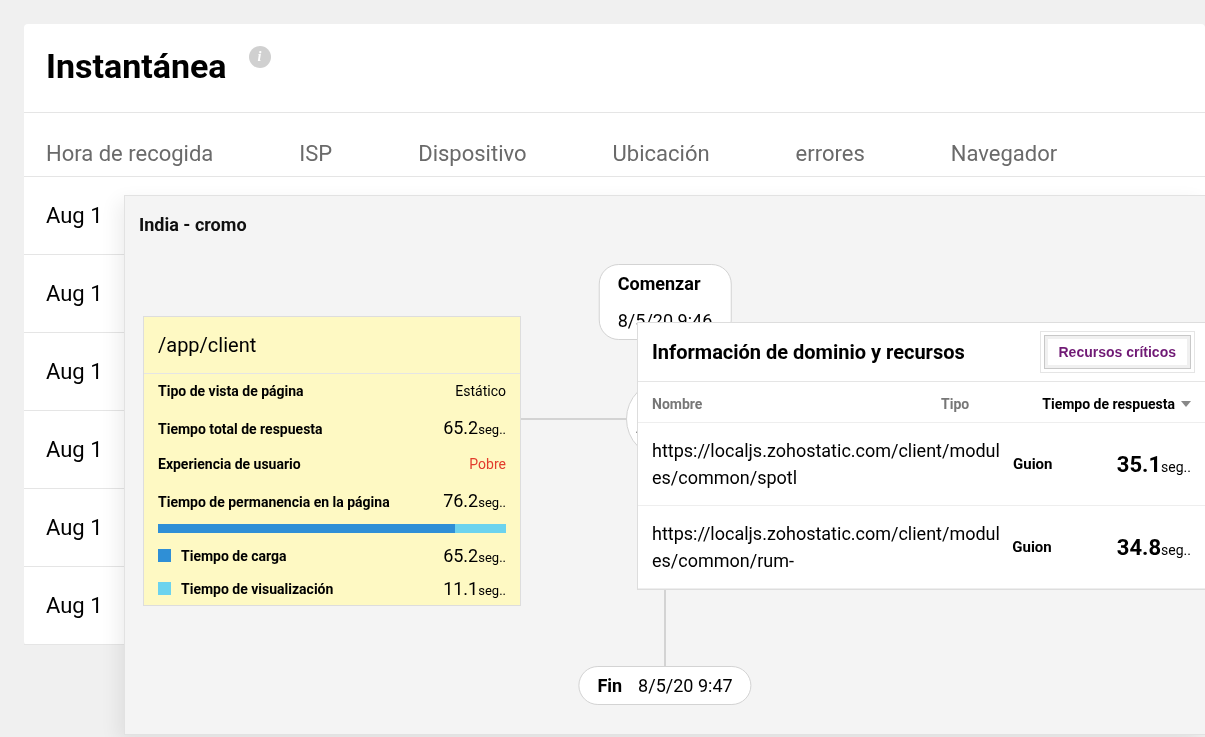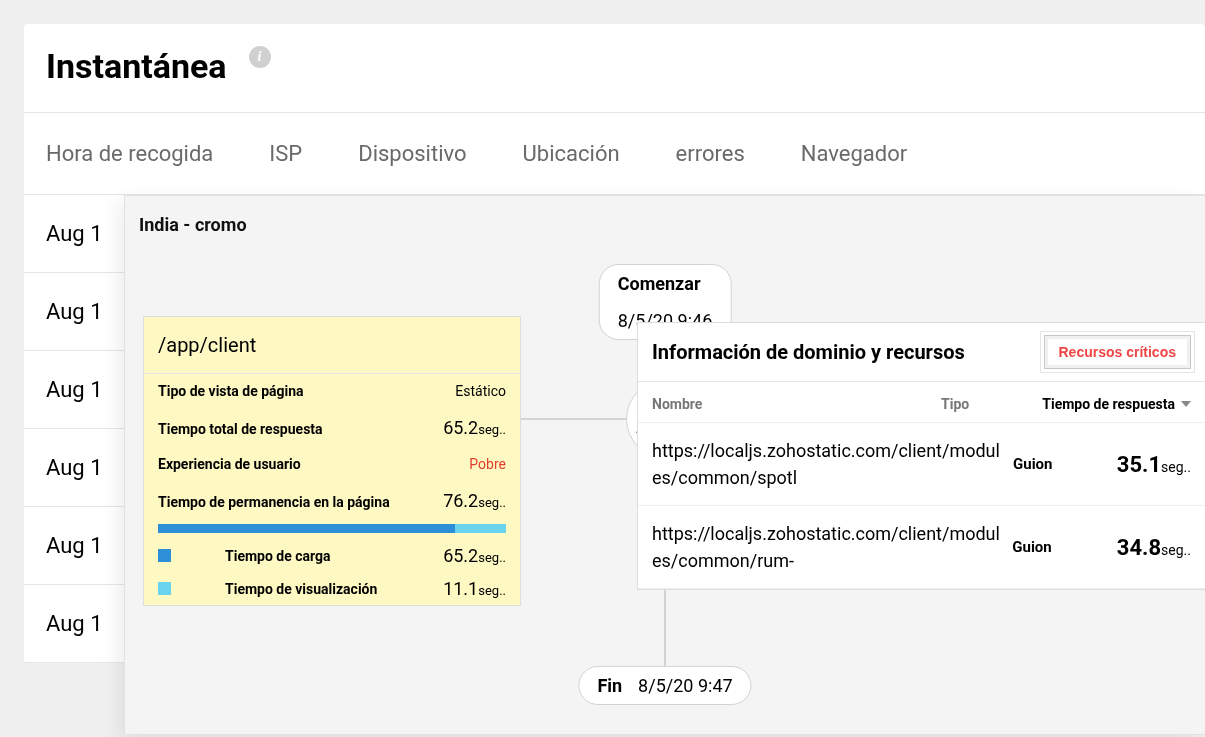--- a/index.html
+++ b/index.html
@@ -40,22 +40,22 @@
     align-items: center;
     justify-content: center;
     color: #fff;
     font-family: Georgia, serif;
     font-style: italic;
     font-weight: bold;
     font-size: 14px;
   }
   .tabs-row {
     display: flex;
-    gap: 56px;
-    padding: 28px 22px 28px 22px;
+    gap: 86px;
+    padding: 28px 22px 10px 22px;
     border-bottom: 1px solid #e5e5e5;
   }
   .tab-item {
     font-size: 22px;
     color: #6a6a6a;
     cursor: pointer;
   }
   .rows-container { }
   .data-row {
     padding: 26px 22px;
@@ -185,21 +185,21 @@
     display: flex;
     justify-content: space-between;
     align-items: center;
     padding: 6px 14px;
     font-size: 14px;
   }
   .legend-left { display: flex; align-items: center; gap: 10px; }
   .swatch { width: 13px; height: 13px; display: inline-block; }
   .swatch.load { background: #2f8fd6; }
   .swatch.view { background: #6cd3ee; }
-  .legend-label { font-weight: 700; margin-left: 44px; }
+  .legend-label { font-weight: 700; }
   .legend-val .num { font-size: 18px; }
   .legend-val .unit { font-size: 13px; }
 
   
   .card-right {
     position: absolute;
     left: 512px;
     top: 126px;
     right: 0;
     background: #fff;
@@ -214,21 +214,21 @@
     padding: 12px 14px;
     border-bottom: 1px solid #e5e5e5;
   }
   .card-right .title2 { font-size: 20px; font-weight: 700; color: #000; }
   .btn-outline {
     border: 1px solid #c8c8c8;
     background: #fff;
     padding: 8px 14px;
     font-size: 14px;
     font-weight: 700;
-    color: #ef4444;
+    color: #701a75;
     box-shadow: 0 0 0 3px #f0f0f0 inset;
     outline: 1px solid #e5e5e5;
     outline-offset: 3px;
     cursor: pointer;
   }
 
   .res-head {
     display: flex;
     align-items: center;
     padding: 14px 14px 10px 14px;

